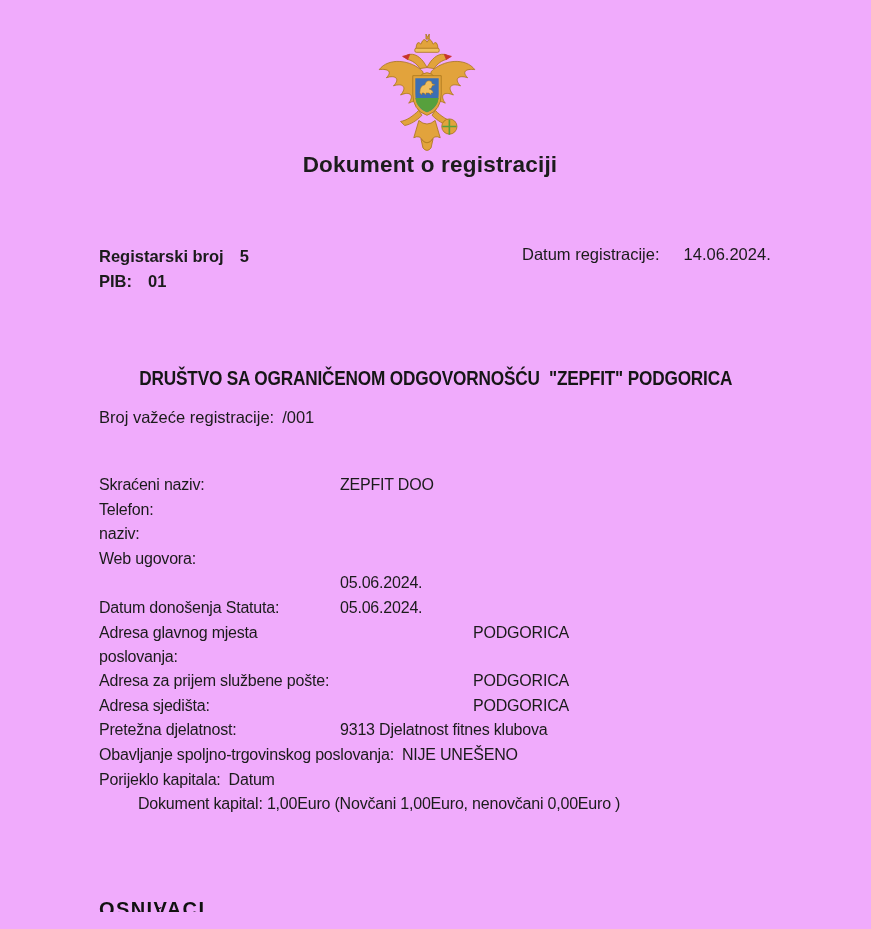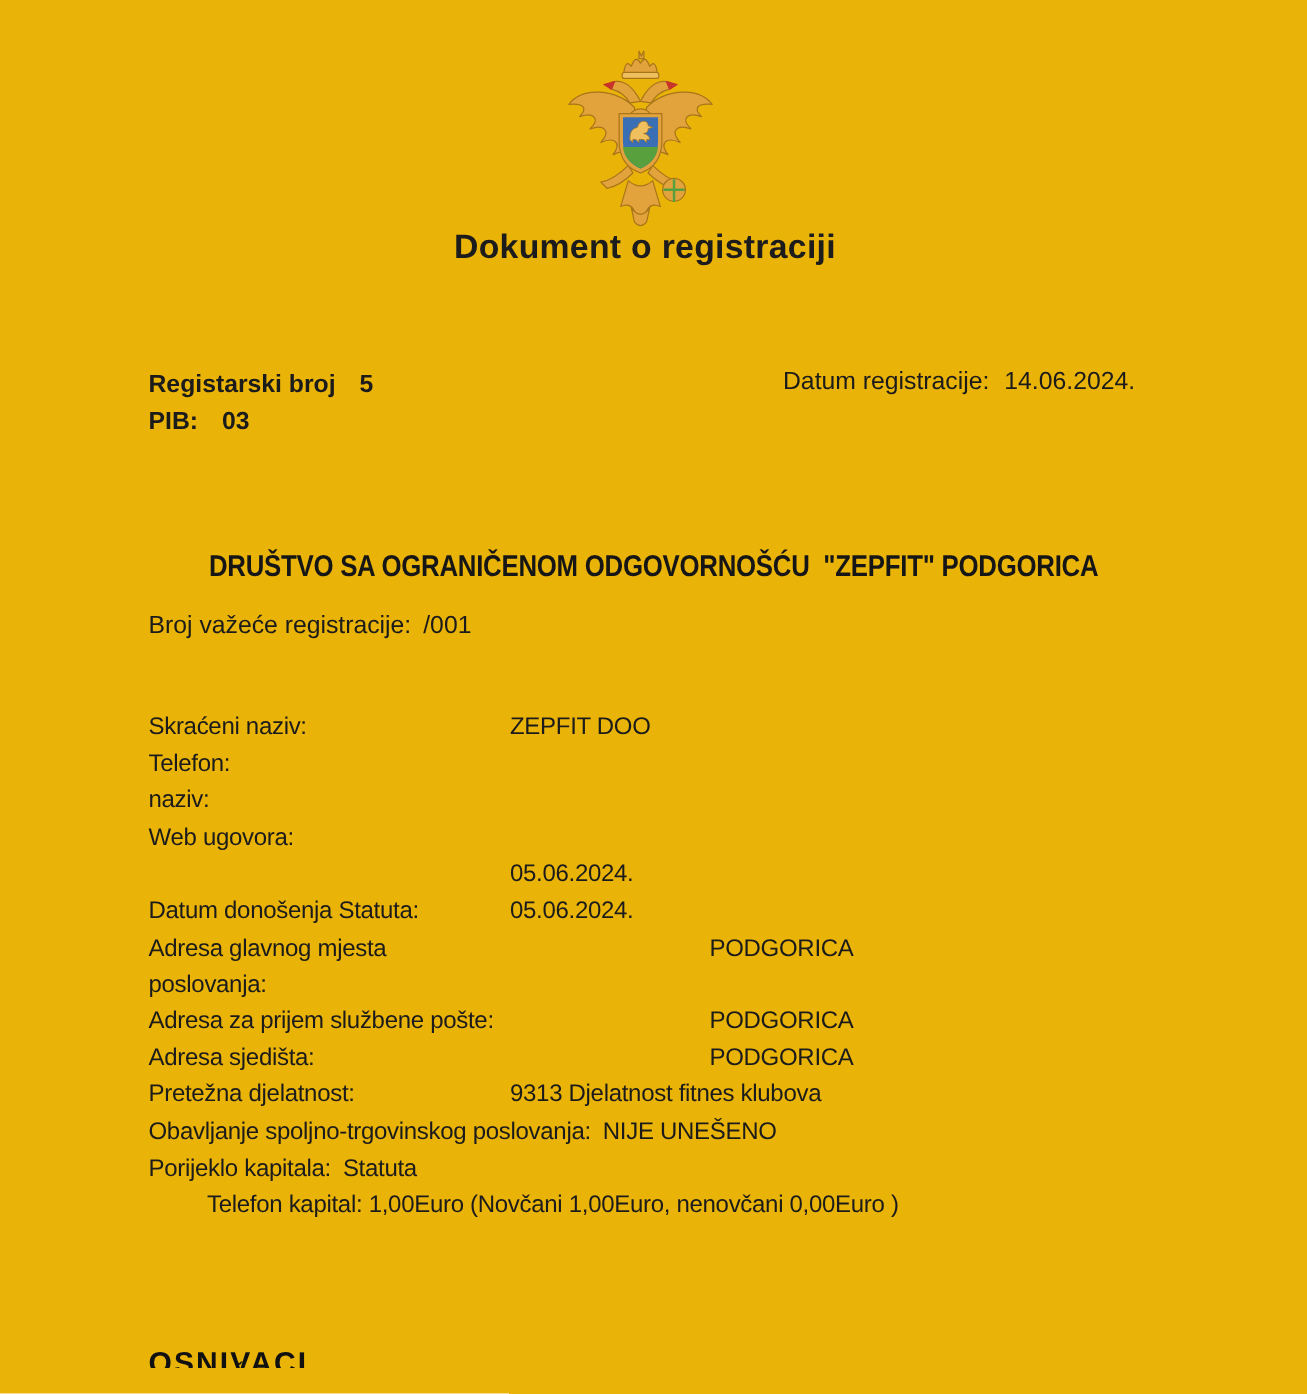--- a/index.html
+++ b/index.html
@@ -1,33 +1,33 @@
 <!DOCTYPE html>
 <html style="--gold: #E2A33C; --gold-dark: #A9751B; --red: #C8332B; --blue: #3B6FB5; --green: #57A03D;"><head>
 <meta charset="utf-8">
 <style>
   :root{
     --gold:#E2A33C; --gold-dark:#A9751B; --gold-light:#F0C05F;
     --red:#C8332B; --blue:#3B6FB5; --green:#57A03D; --ink:#1B1B1B;
   }
   html,body{margin:0;padding:0;background:#ffffff;}
   .page{
-    position:relative;width:871px;height:929px;background:#eab308;overflow:hidden;
+    position:relative;width:871px;height:929px;background:#f0abfc;overflow:hidden;
     font-family:"Liberation Sans","DejaVu Sans",sans-serif;color:var(--ink);
   }
   .crest{position:absolute;left:376px;top:33px;width:102px;height:122px;}
   .doc-title{
     position:absolute;top:152px;left:0;width:860px;text-align:center;
     font-size:22.5px;font-weight:700;color:#1c1c1c;letter-spacing:0.2px;
   }
   .meta-left{position:absolute;left:99px;top:244px;font-size:16.5px;line-height:25px;}
   .meta-left .lab{font-weight:700;}
   .meta-left .val{font-weight:700;margin-left:16px;}
   .meta-right{position:absolute;left:522px;top:245px;font-size:16.5px;}
-  .meta-right .val{margin-left:10px;}
+  .meta-right .val{margin-left:24px;}
   .company{
     position:absolute;top:367px;left:0;width:871px;text-align:center;
   }
   .company span{
     display:inline-block;font-size:20px;font-weight:700;white-space:pre;
     transform:scaleX(0.86);transform-origin:center;letter-spacing:-0.2px;color:#161616;
   }
   .valid-reg{position:absolute;left:99px;top:408px;font-size:16.5px;}
   .valid-reg .val{margin-left:8px;}
   .fields{position:absolute;left:99px;top:473px;width:700px;font-size:16px;letter-spacing:-0.2px;}
@@ -83,21 +83,21 @@
 
         <path d="M43 58 q0 -6 5 -7 q1 -4 4 -4 q3 0 3 3 l3 1 -3 1 q0 3 -3 3 q4 1 4 4 l-2 0 0 2 -2 -2 -3 0 0 2 -2 -2 -2 0 0 2 -2 -2 Z" fill="var(--gold-light)" stroke="var(--gold-dark)" stroke-width="0.5"></path>
       </g>
     </svg>
   </div>
 
   <div class="doc-title">Dokument o registraciji</div>
 
   <div class="meta-left">
     <div><span class="lab">Registarski broj</span><span class="val">5</span></div>
-    <div><span class="lab">PIB:</span><span class="val">03</span></div>
+    <div><span class="lab">PIB:</span><span class="val">01</span></div>
   </div>
 
   <div class="meta-right">
     <span>Datum registracije:</span><span class="val">14.06.2024.</span>
   </div>
 
   <div class="company">
     <span>DRUŠTVO SA OGRANIČENOM ODGOVORNOŠĆU  "ZEPFIT" PODGORICA</span>
   </div>
 
@@ -110,22 +110,22 @@
       <div class="frow"><span class="flabel">Telefon:</span></div>
       <div class="frow"><span class="flabel">naziv:</span></div>
       <div class="frow"><span class="flabel">Web ugovora:</span></div>
       <div class="frow"><span class="fvalue pos-col1">05.06.2024.</span></div>
       <div class="frow"><span class="flabel">Datum donošenja Statuta:</span><span class="fvalue pos-col1">05.06.2024.</span></div>
       <div class="frow wrap"><span class="flabel">Adresa glavnog mjesta poslovanja:</span><span class="fvalue pos-col2">PODGORICA</span></div>
       <div class="frow"><span class="flabel">Adresa za prijem službene pošte:</span><span class="fvalue pos-col2">PODGORICA</span></div>
       <div class="frow"><span class="flabel">Adresa sjedišta:</span><span class="fvalue pos-col2">PODGORICA</span></div>
       <div class="frow"><span class="flabel">Pretežna djelatnost:</span><span class="fvalue pos-col1">9313 Djelatnost fitnes klubova</span></div>
       <div class="frow"><span class="flabel">Obavljanje spoljno-trgovinskog poslovanja:</span><span class="fvalue pos-inline">NIJE UNEŠENO</span></div>
-      <div class="frow"><span class="flabel">Porijeklo kapitala:</span><span class="fvalue pos-inline">Statuta</span></div>
-      <div class="frow indent"><span class="flabel">Telefon kapital: 1,00Euro (Novčani 1,00Euro, nenovčani 0,00Euro )</span></div>
+      <div class="frow"><span class="flabel">Porijeklo kapitala:</span><span class="fvalue pos-inline">Datum</span></div>
+      <div class="frow indent"><span class="flabel">Dokument kapital: 1,00Euro (Novčani 1,00Euro, nenovčani 0,00Euro )</span></div>
     </div>
 
   <div class="bottom-clip">
     <span>OSNIVAČI</span>
   </div>
   <div class="caron-fragment">ˇ</div>
 
 </div>
 
 </body></html>

